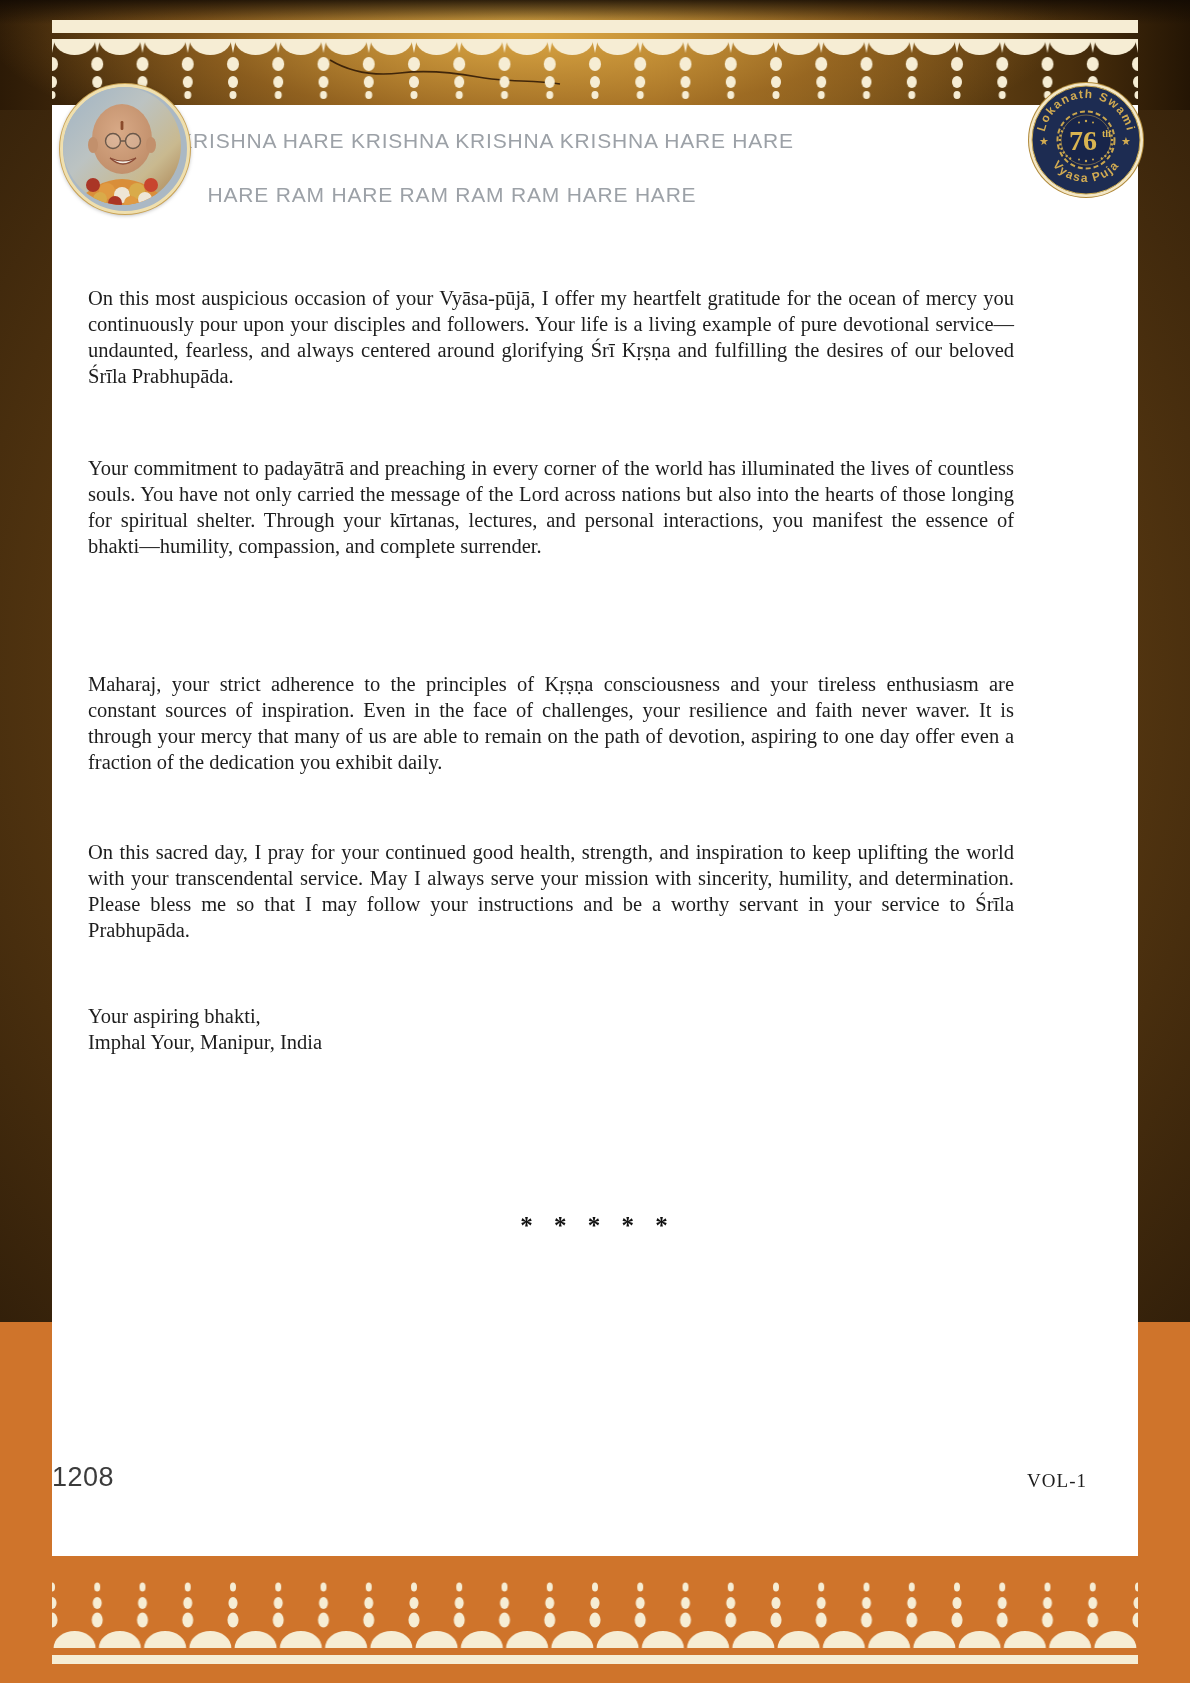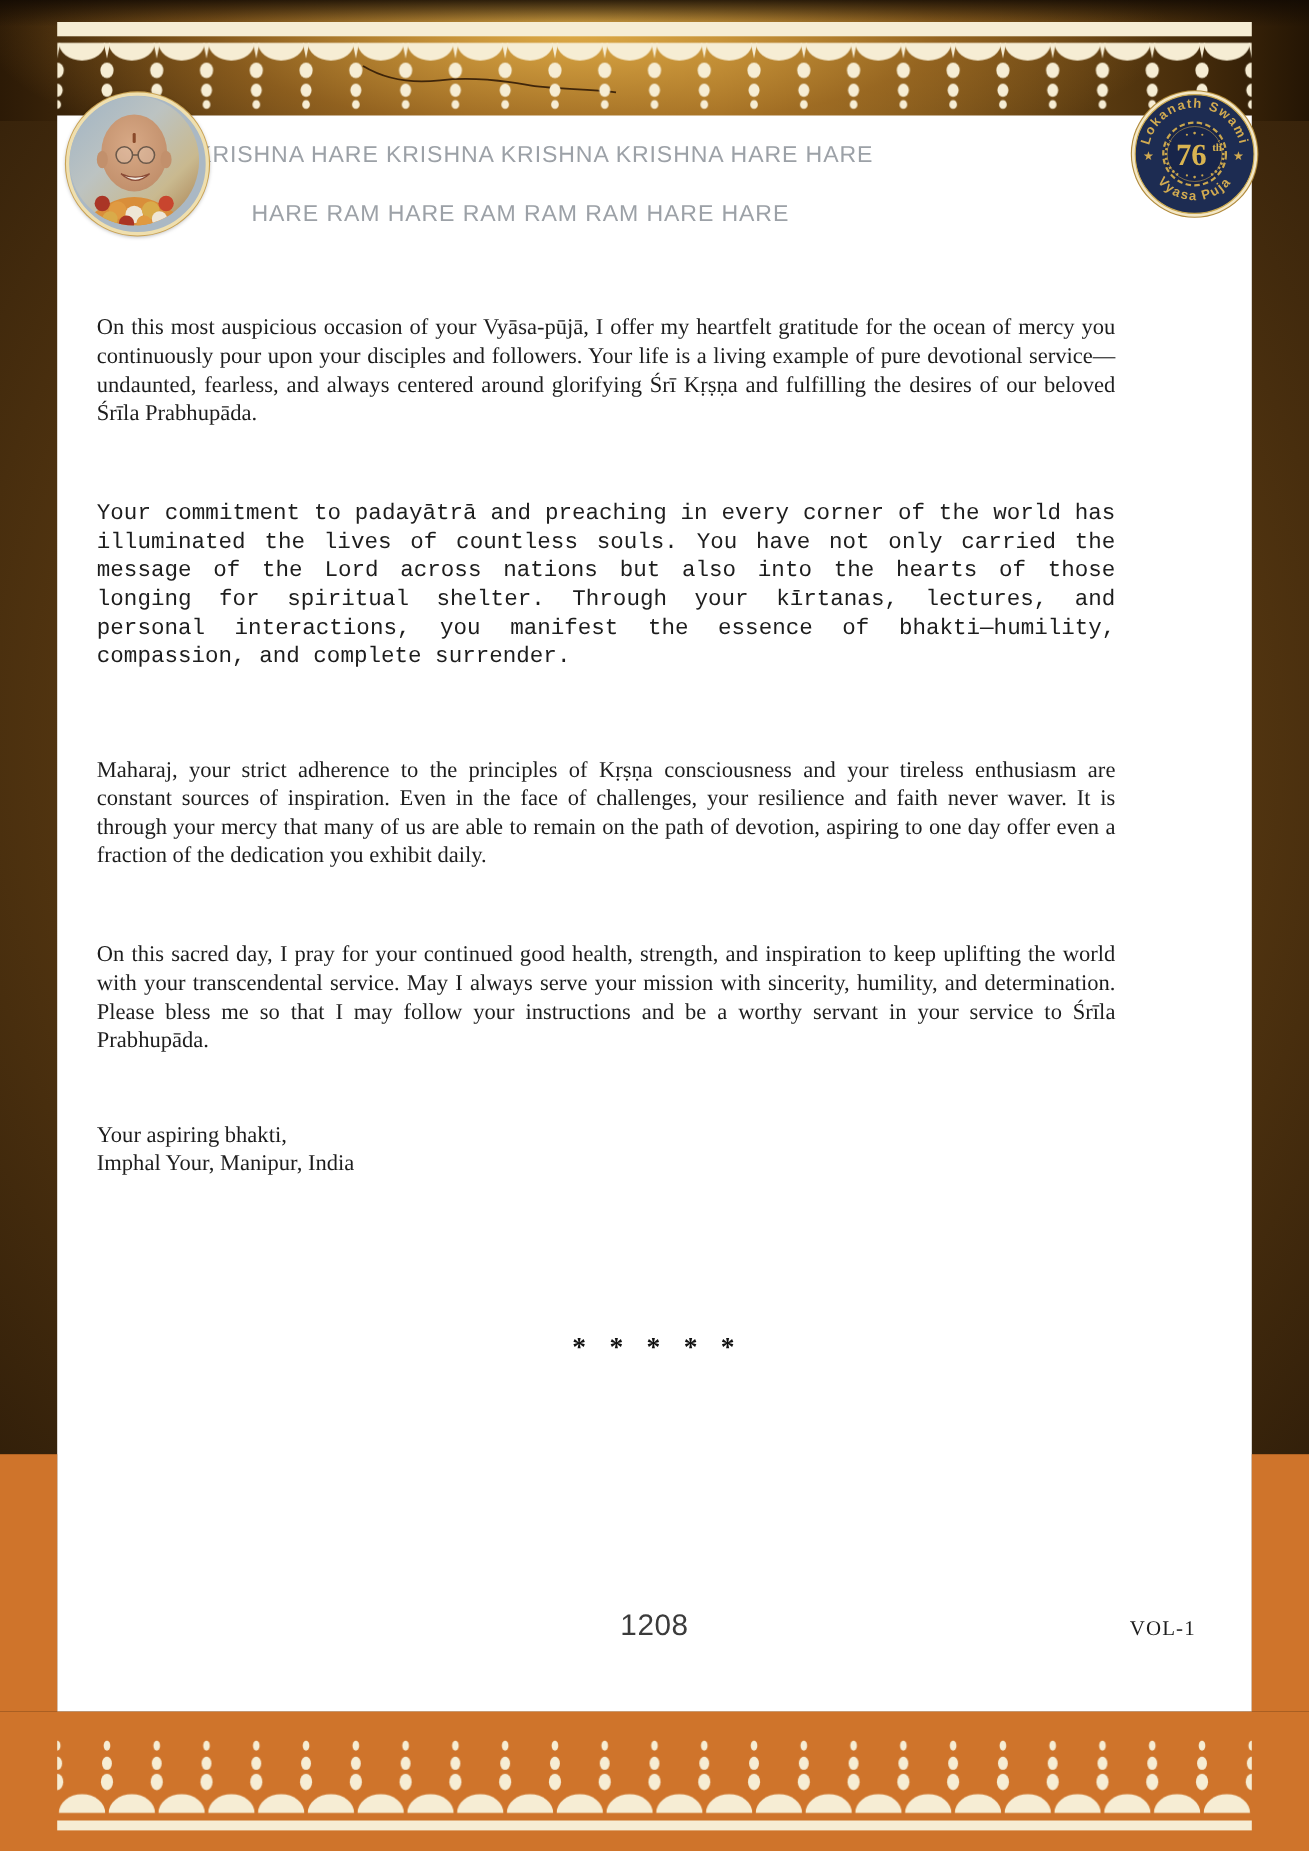--- a/index.html
+++ b/index.html
@@ -35,39 +35,39 @@
   .photo svg{display:block;}
 
   .badge{position:absolute;left:1026px;top:80px;z-index:5;}
 
   .mantra{
     position:absolute;left:0;width:904px;text-align:center;z-index:4;
     font-family:"Liberation Sans","DejaVu Sans",sans-serif;
     color:#9ca1a7;font-size:21px;letter-spacing:.8px;white-space:nowrap;
   }
   .mantra.l1{top:129px;}
-  .mantra.l2{top:183px;padding-left:21px;}
+  .mantra.l2{top:183px;}
 
   .letter{
     position:absolute;left:88px;top:285px;width:926px;z-index:4;
     color:#1d1d1d;font-size:20.5px;line-height:26px;
   }
   .letter p{margin:0;text-align:justify;}
   .letter p.p1{margin-bottom:66px;}
-  .letter p.p2{margin-bottom:76px;font-family:Liberation Mono, monospace;}
+  .letter p.p2{margin-bottom:112px;}
   .letter p.p3{margin-bottom:64px;}
   .letter p.p4{margin-bottom:60px;}
   .sig-line{margin:0 0 15px 0;text-align:left;}
 
   .separator{
     position:absolute;left:52px;top:1212px;width:1086px;z-index:4;text-align:center;
     font-size:25px;font-weight:bold;color:#111;word-spacing:11px;letter-spacing:2px;
   }
   .page-number{
-    position:absolute;left:52px;top:1462px;width:1086px;z-index:4;text-align:center;
+    position:absolute;left:52px;top:1462px;width:1086px;z-index:4;
     font-family:"Liberation Sans","DejaVu Sans",sans-serif;font-size:27px;color:#3b3b3b;letter-spacing:.5px;
   }
   .volume{
     position:absolute;right:103px;top:1470px;z-index:4;
     font-size:19px;color:#1d1d1d;letter-spacing:1px;
   }
 </style>
 </head>
 <body>
 

